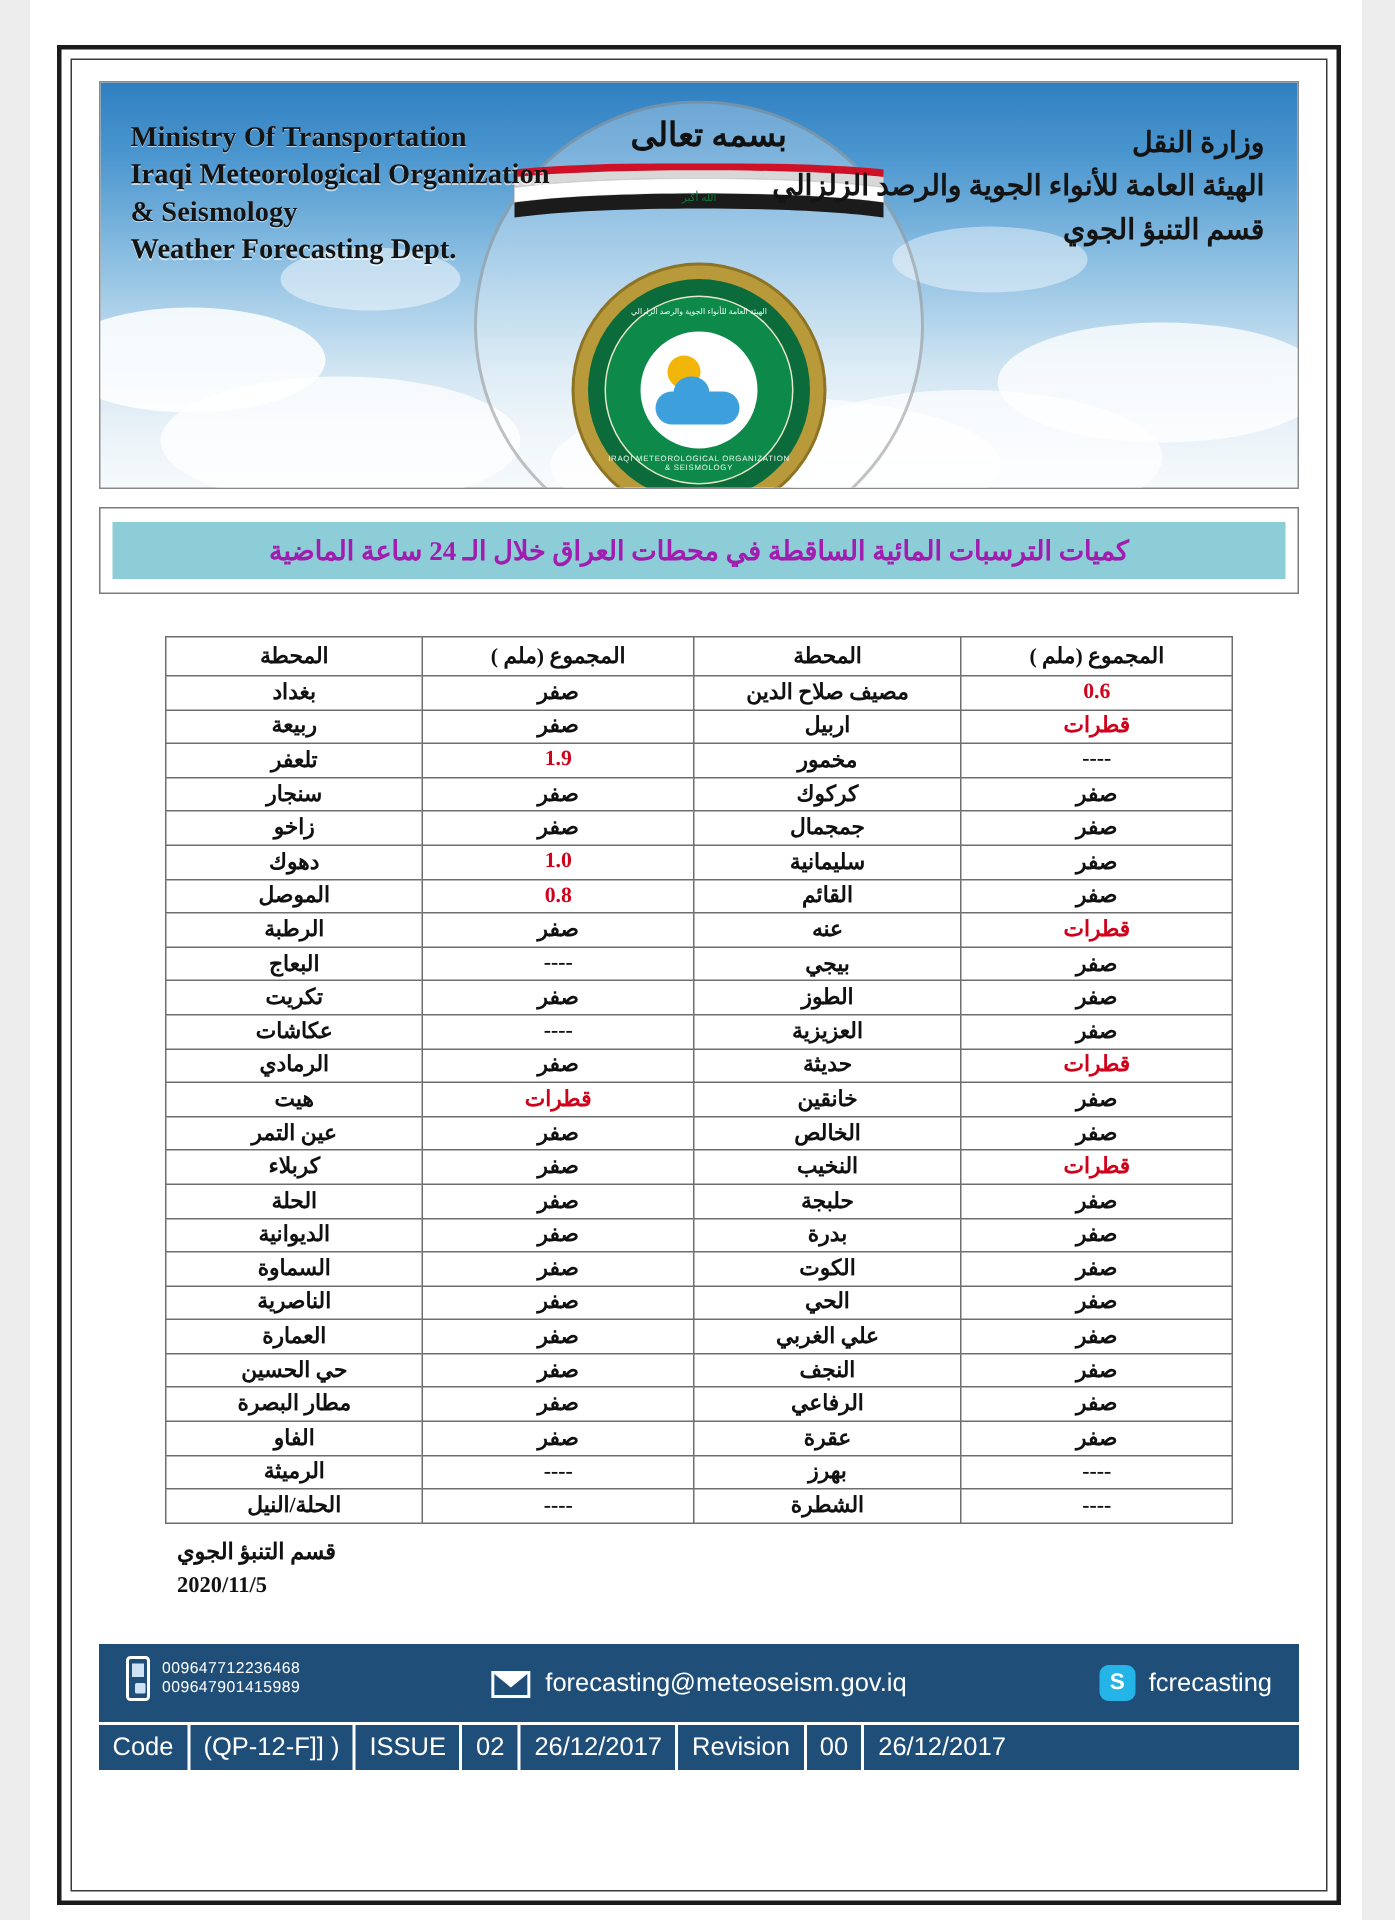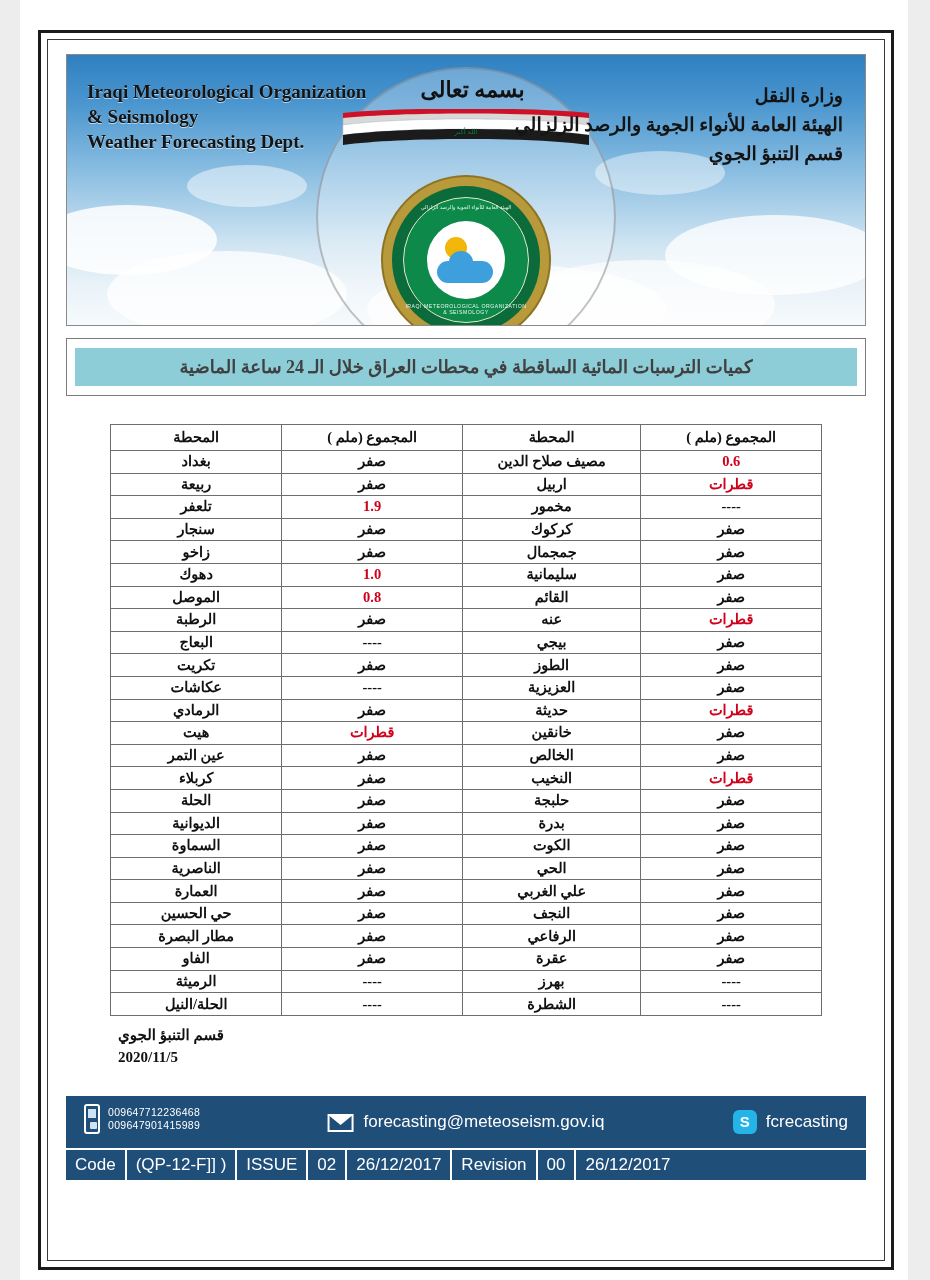--- a/index.html
+++ b/index.html
@@ -176,21 +176,21 @@
     padding: 9px 8px;
     background: #ffffff;
   }
   .title-band {
     background: #8ccdd8;
     text-align: center;
     direction: rtl;
     font-family: "Liberation Serif", serif;
     font-weight: bold;
     font-size: 18px;
-    color: #404040;
+    color: #a21caf;
     padding: 6px 4px;
     line-height: 26px;
   }
 
   
   .table-wrap {
     margin: 28px auto 0 auto;
     width: 712px;
     direction: rtl;
   }
@@ -376,20 +376,21 @@
             <div class="logo-ring-text">الهيئة العامة للأنواء الجوية والرصد الزلزالي</div>
             <div class="logo-ring-text bottom">IRAQI METEOROLOGICAL ORGANIZATION &amp; SEISMOLOGY</div>
           </div>
           <div class="core">
             <span class="sun"></span>
             <span class="cld"></span>
           </div>
         </div>
 
         <div class="banner-header-text-en">
+          <div>Ministry Of Transportation</div>
           <div>Iraqi Meteorological Organization</div>
           <div>&amp; Seismology</div>
           <div>Weather Forecasting Dept.</div>
         </div>
 
         <div class="banner-header-text-ar">
           <div>وزارة النقل</div>
           <div>الهيئة العامة للأنواء الجوية والرصد الزلزالي</div>
           <div>قسم التنبؤ الجوي</div>
         </div>

